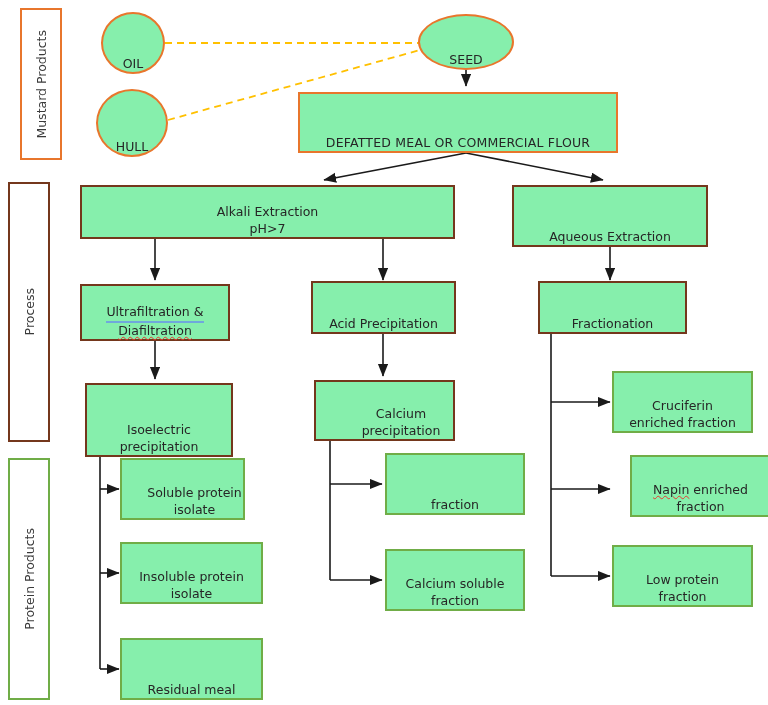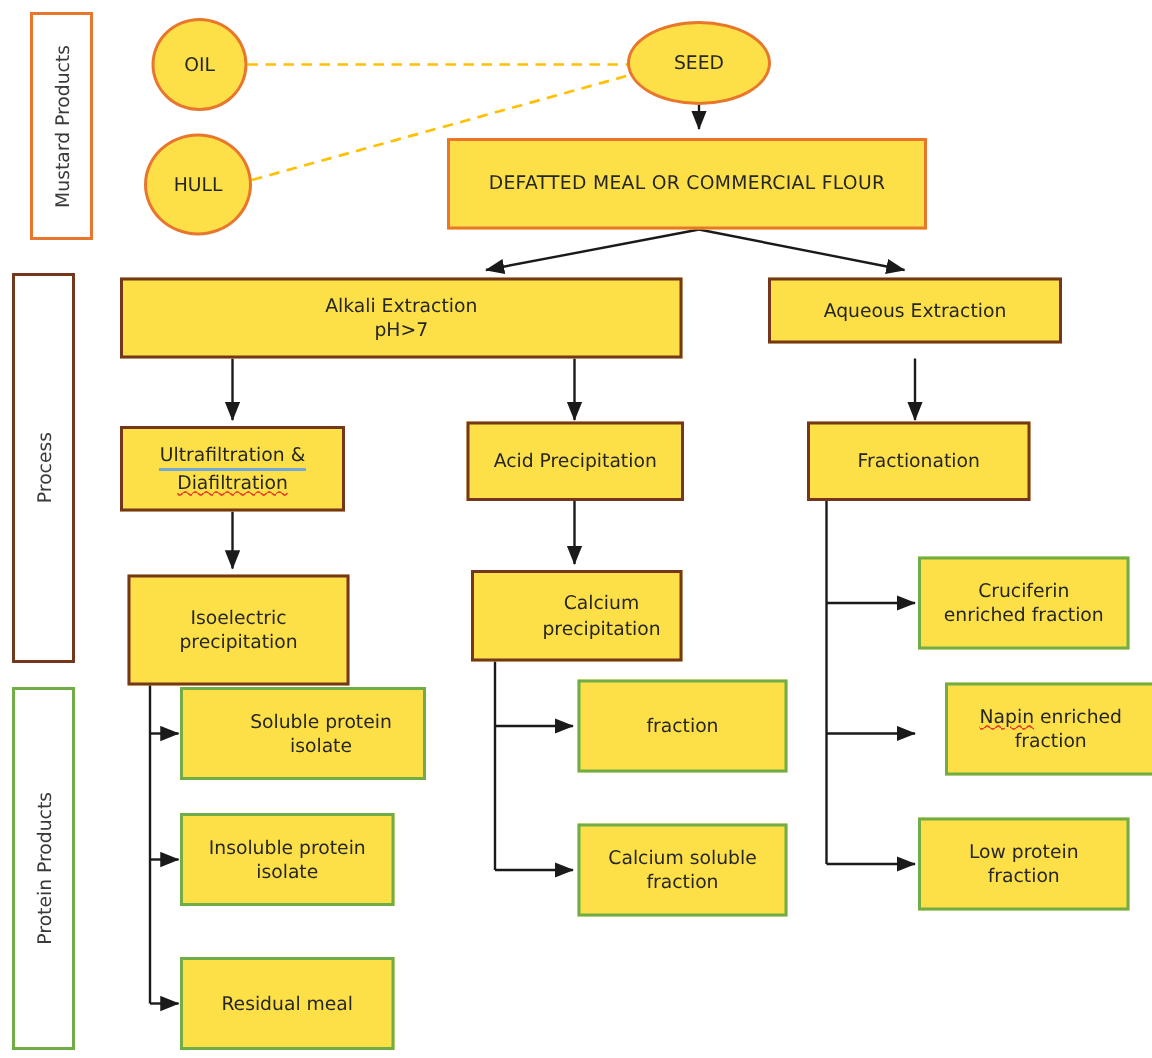--- a/index.html
+++ b/index.html
@@ -20,25 +20,25 @@
     left: 0;
     top: 0;
     width: 768px;
     height: 705px;
     pointer-events: none;
   }
   .node {
     position: absolute;
     box-sizing: border-box;
     display: flex;
-    align-items: center;
+    align-items: flex-end;
     justify-content: center;
     text-align: center;
     color: #262626;
-    background: #fde047;
+    background: #86efac;
     line-height: 1.32;
   }
   .node .lines { width: 100%; }
   .ellipse {
     border-radius: 50%;
   }
   .orange-ellipse {
     border: 2px solid #E8762C;
   }
   .orange-box {
@@ -190,21 +190,21 @@
     <span>DEFATTED  MEAL OR COMMERCIAL FLOUR</span>
   </div>
 
   <div class="node brown-box fs-12" style="left:80px; top:185px; width:375px; height:54px;">
     <div class="lines">
       <div>Alkali Extraction</div>
       <div>pH&gt;7</div>
     </div>
   </div>
 
-  <div class="node brown-box fs-12" style="left:512px; top:185px; width:196px; height:44px;">
+  <div class="node brown-box fs-12" style="left:512px; top:185px; width:196px; height:62px;">
     <span>Aqueous Extraction</span>
   </div>
 
   <div class="node brown-box fs-12" style="left:311px; top:281px; width:145px; height:53px;">
     <span>Acid Precipitation</span>
   </div>
 
   <div class="node brown-box fs-12" style="left:80px; top:284px; width:150px; height:57px;">
     <div class="lines">
       <div>
@@ -227,21 +227,21 @@
     </div>
   </div>
 
   <div class="node brown-box fs-12" style="left:314px; top:380px; width:141px; height:61px;padding-left:33px;">
     <div class="lines">
       <div>Calcium</div>
       <div>precipitation</div>
     </div>
   </div>
 
-  <div class="node green-box fs-12" style="left:120px; top:458px; width:164px; height:62px;padding-left:24px;">
+  <div class="node green-box fs-12" style="left:120px; top:458px; width:125px; height:62px;padding-left:24px;">
     <div class="lines">
       <div>Soluble protein</div>
       <div>isolate</div>
     </div>
   </div>
 
   <div class="node green-box fs-12" style="left:120px; top:542px; width:143px; height:62px;">
     <div class="lines">
       <div>Insoluble protein</div>
       <div>isolate</div>

